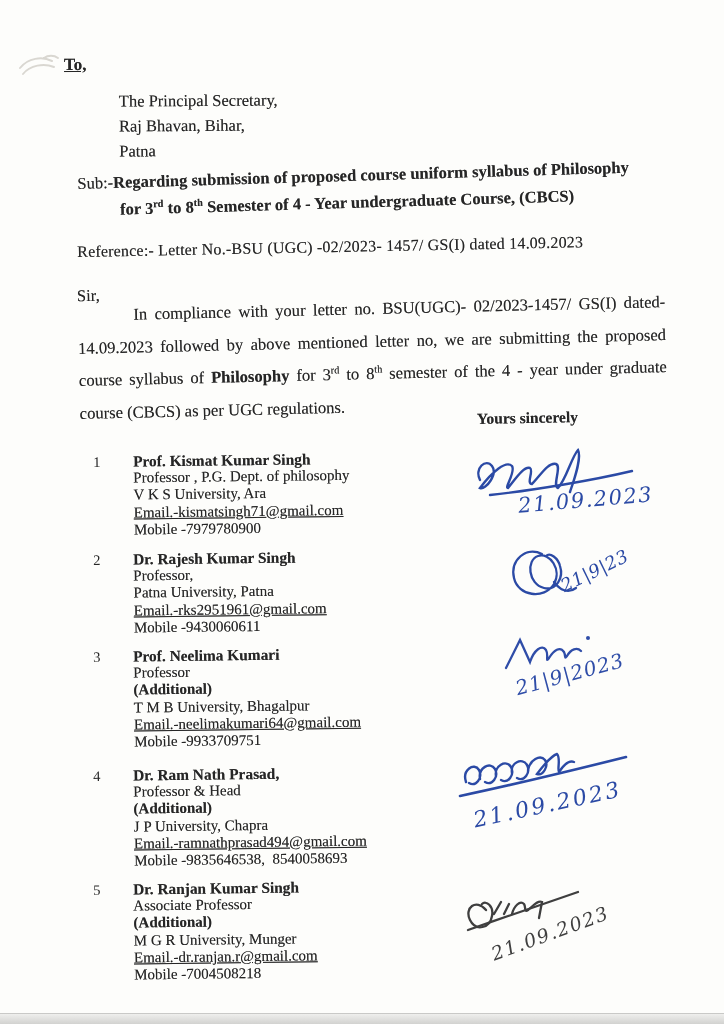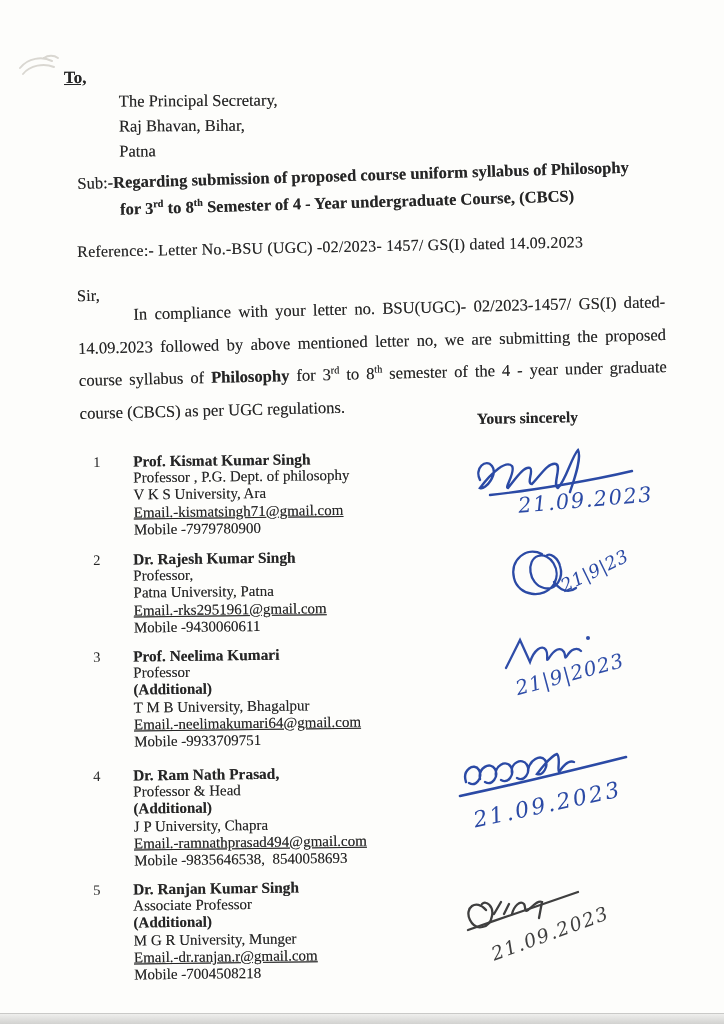--- a/index.html
+++ b/index.html
@@ -11,21 +11,21 @@
     font-family:"Liberation Serif", serif;
     color:#262626;
   }
   .abs{position:absolute;}
   .b{font-weight:bold;}
   .u{text-decoration:underline;}
   sup{font-size:0.62em;vertical-align:super;line-height:0;}
   .soft{text-shadow:0 0 0.5px rgba(40,40,40,0.55);}
 
   
-  #to-label{left:64px;top:68px;font-size:17px;font-weight:bold;transform:rotate(-0.5deg);text-decoration:underline;}
+  #to-label{left:64px;top:55px;font-size:17px;font-weight:bold;transform:rotate(-0.5deg);text-decoration:underline;}
   #recipient{left:119px;top:88px;font-size:16.5px;line-height:25px;transform:rotate(-0.4deg);}
 
   
   #subject{left:77px;top:170px;width:600px;font-size:16.5px;line-height:27px;transform:rotate(-1.7deg);transform-origin:left top;}
   #subject .line2{margin-left:42px;}
   #subject .bold-part{font-weight:bold;}
 
   
   #reference{left:77px;top:243px;font-size:16px;transform:rotate(-1.1deg);transform-origin:left top;letter-spacing:0.2px;}
 

